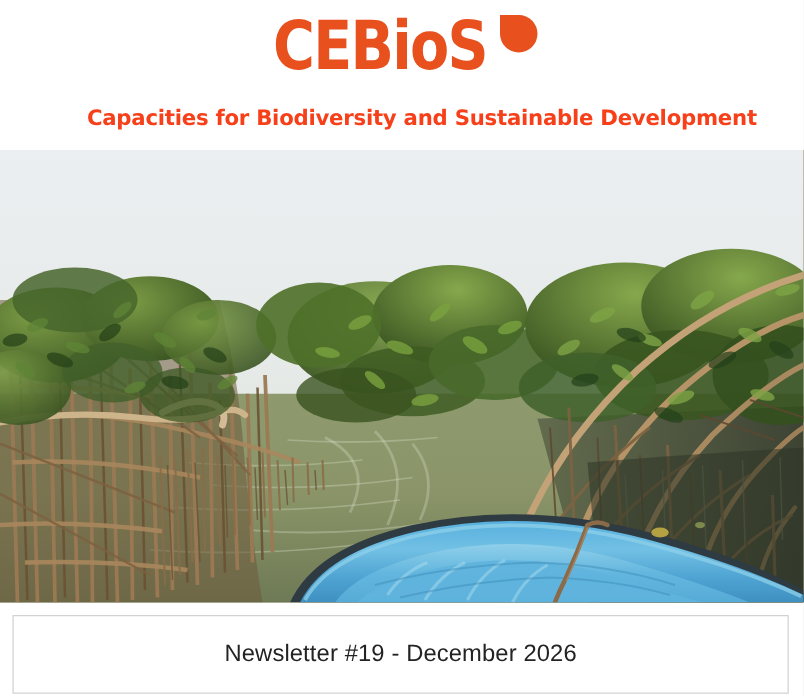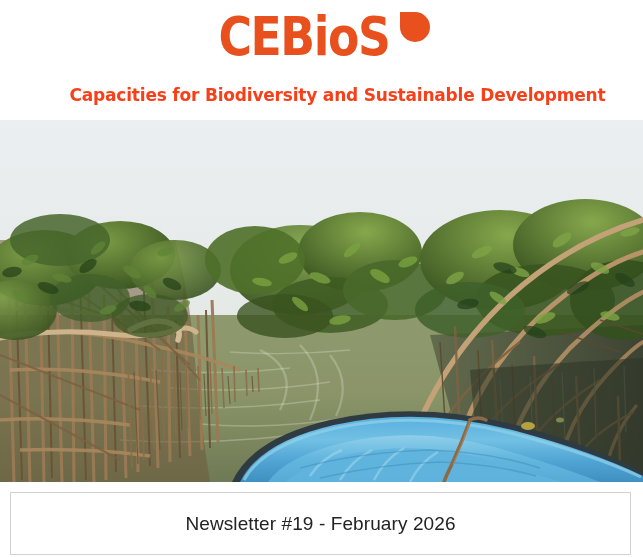--- a/index.html
+++ b/index.html
@@ -380,14 +380,14 @@
     <path d="M470 300 Q462 322 452 344 Q446 356 444 362" stroke="#8a6a48" stroke-width="3.6" fill="none" stroke-linecap="round"></path>
     <path d="M470 300 Q478 296 486 300" stroke="#8a6a48" stroke-width="3.6" fill="none" stroke-linecap="round"></path>
     <path d="M470 302 Q463 323 453 345" stroke="#b09070" stroke-width="1.2" fill="none" opacity="0.65"></path>
 
     <ellipse cx="528" cy="306" rx="7" ry="4" fill="#c9b145" opacity="0.85"></ellipse>
     <ellipse cx="560" cy="300" rx="4" ry="2.5" fill="#9aa65a" opacity="0.7"></ellipse>
   </svg>
 </div>
 
 <div class="caption-box">
-  <span class="caption-text">Newsletter #19 - February 2026</span>
+  <span class="caption-text">Newsletter #19 - December 2026</span>
 </div>
 
 </body></html>

